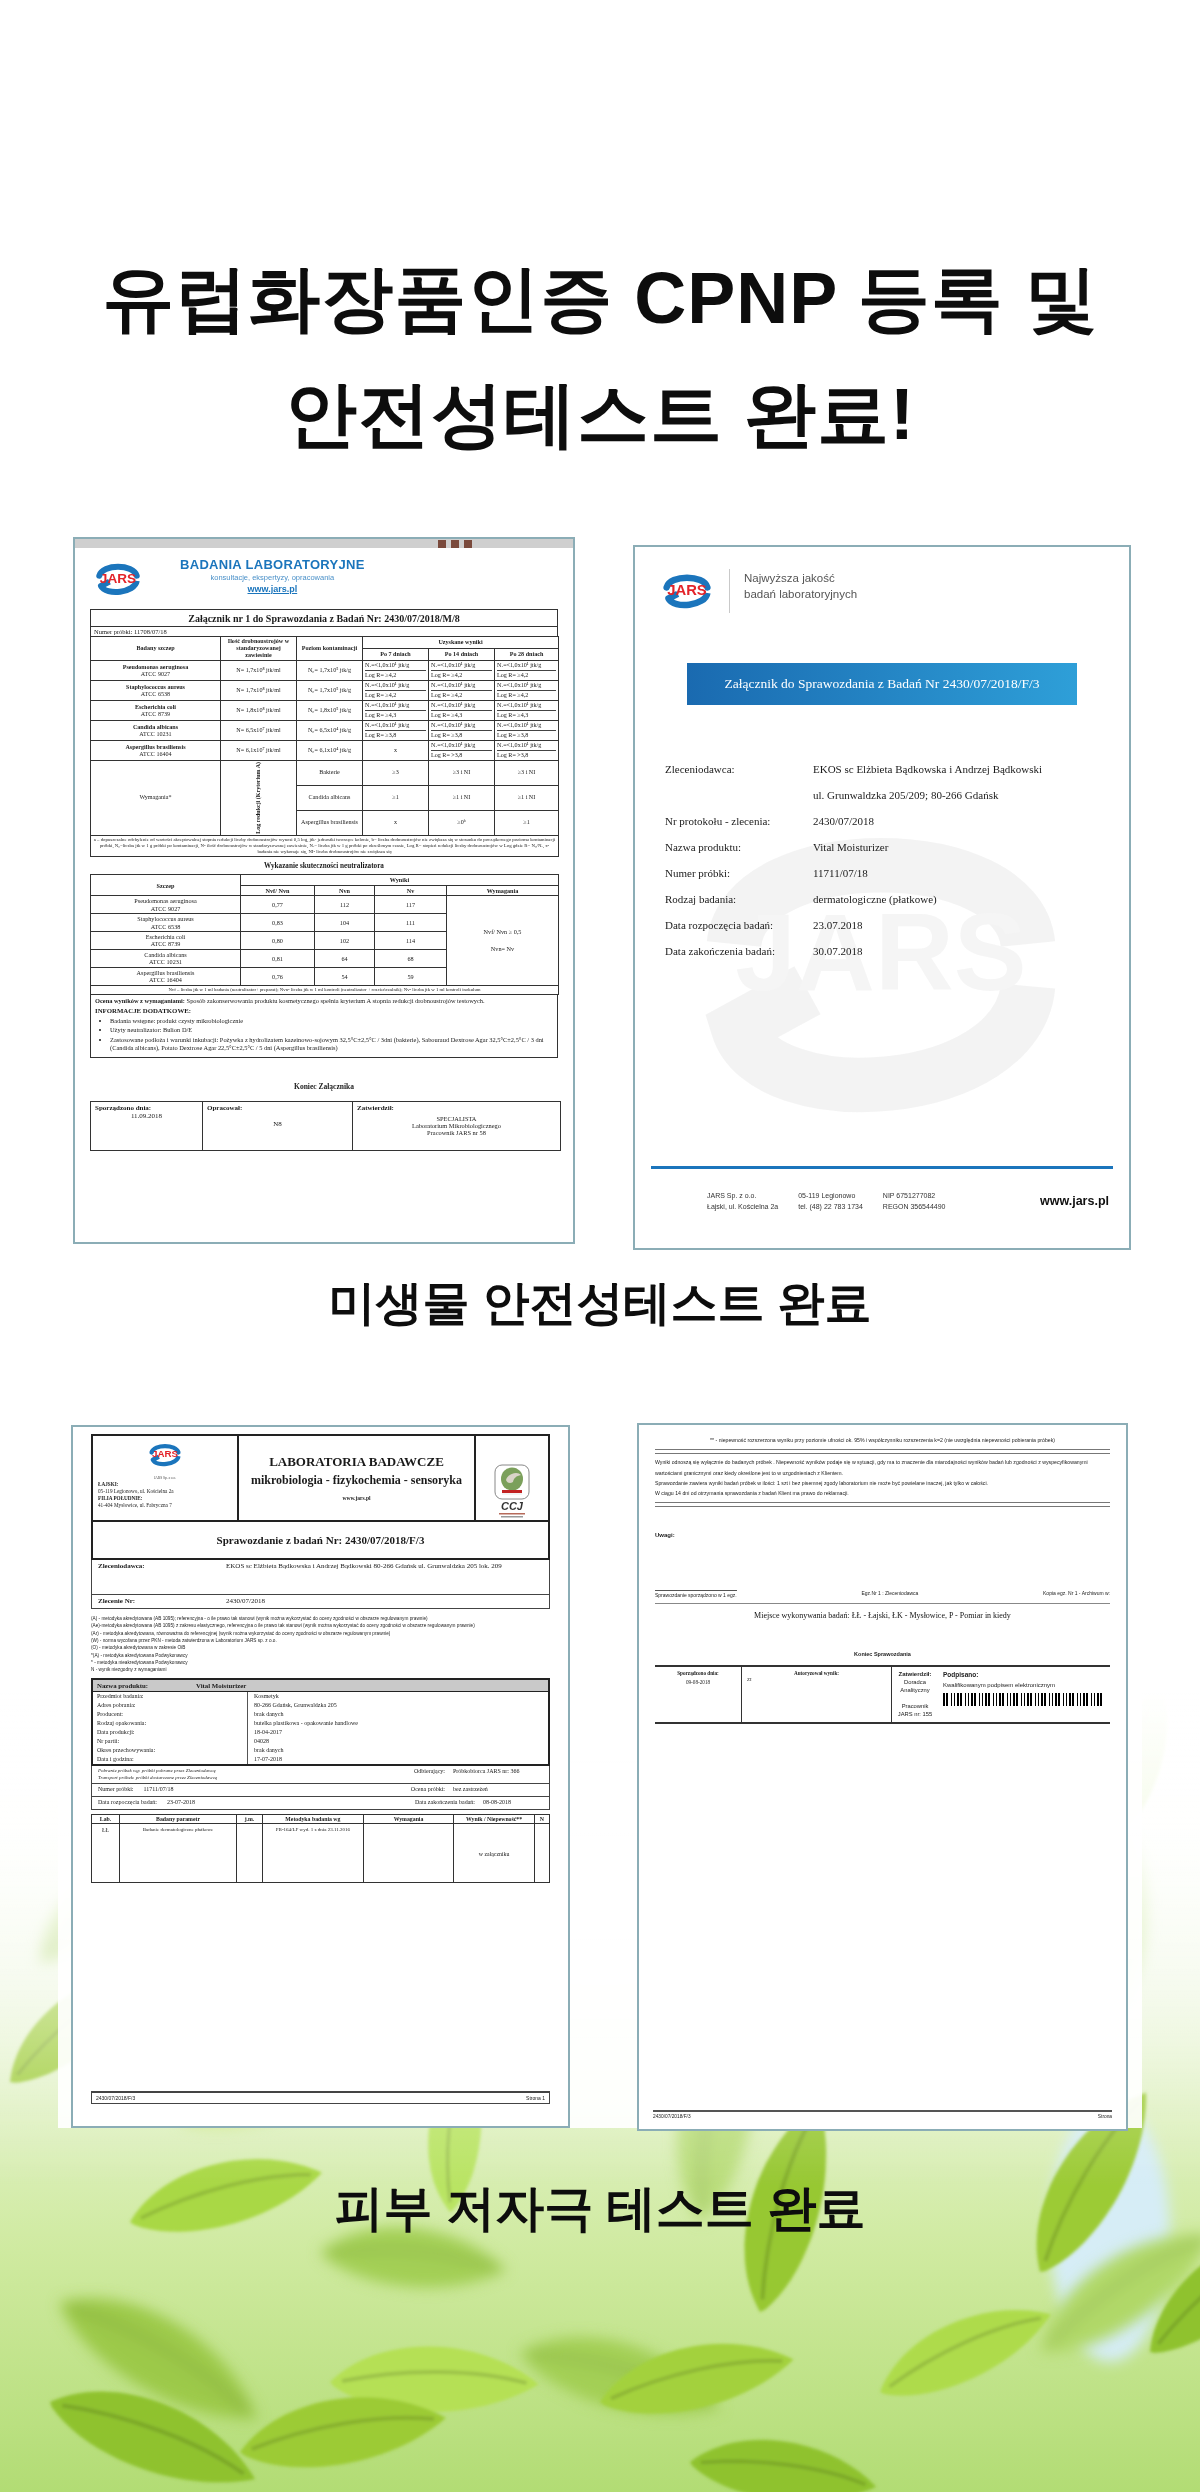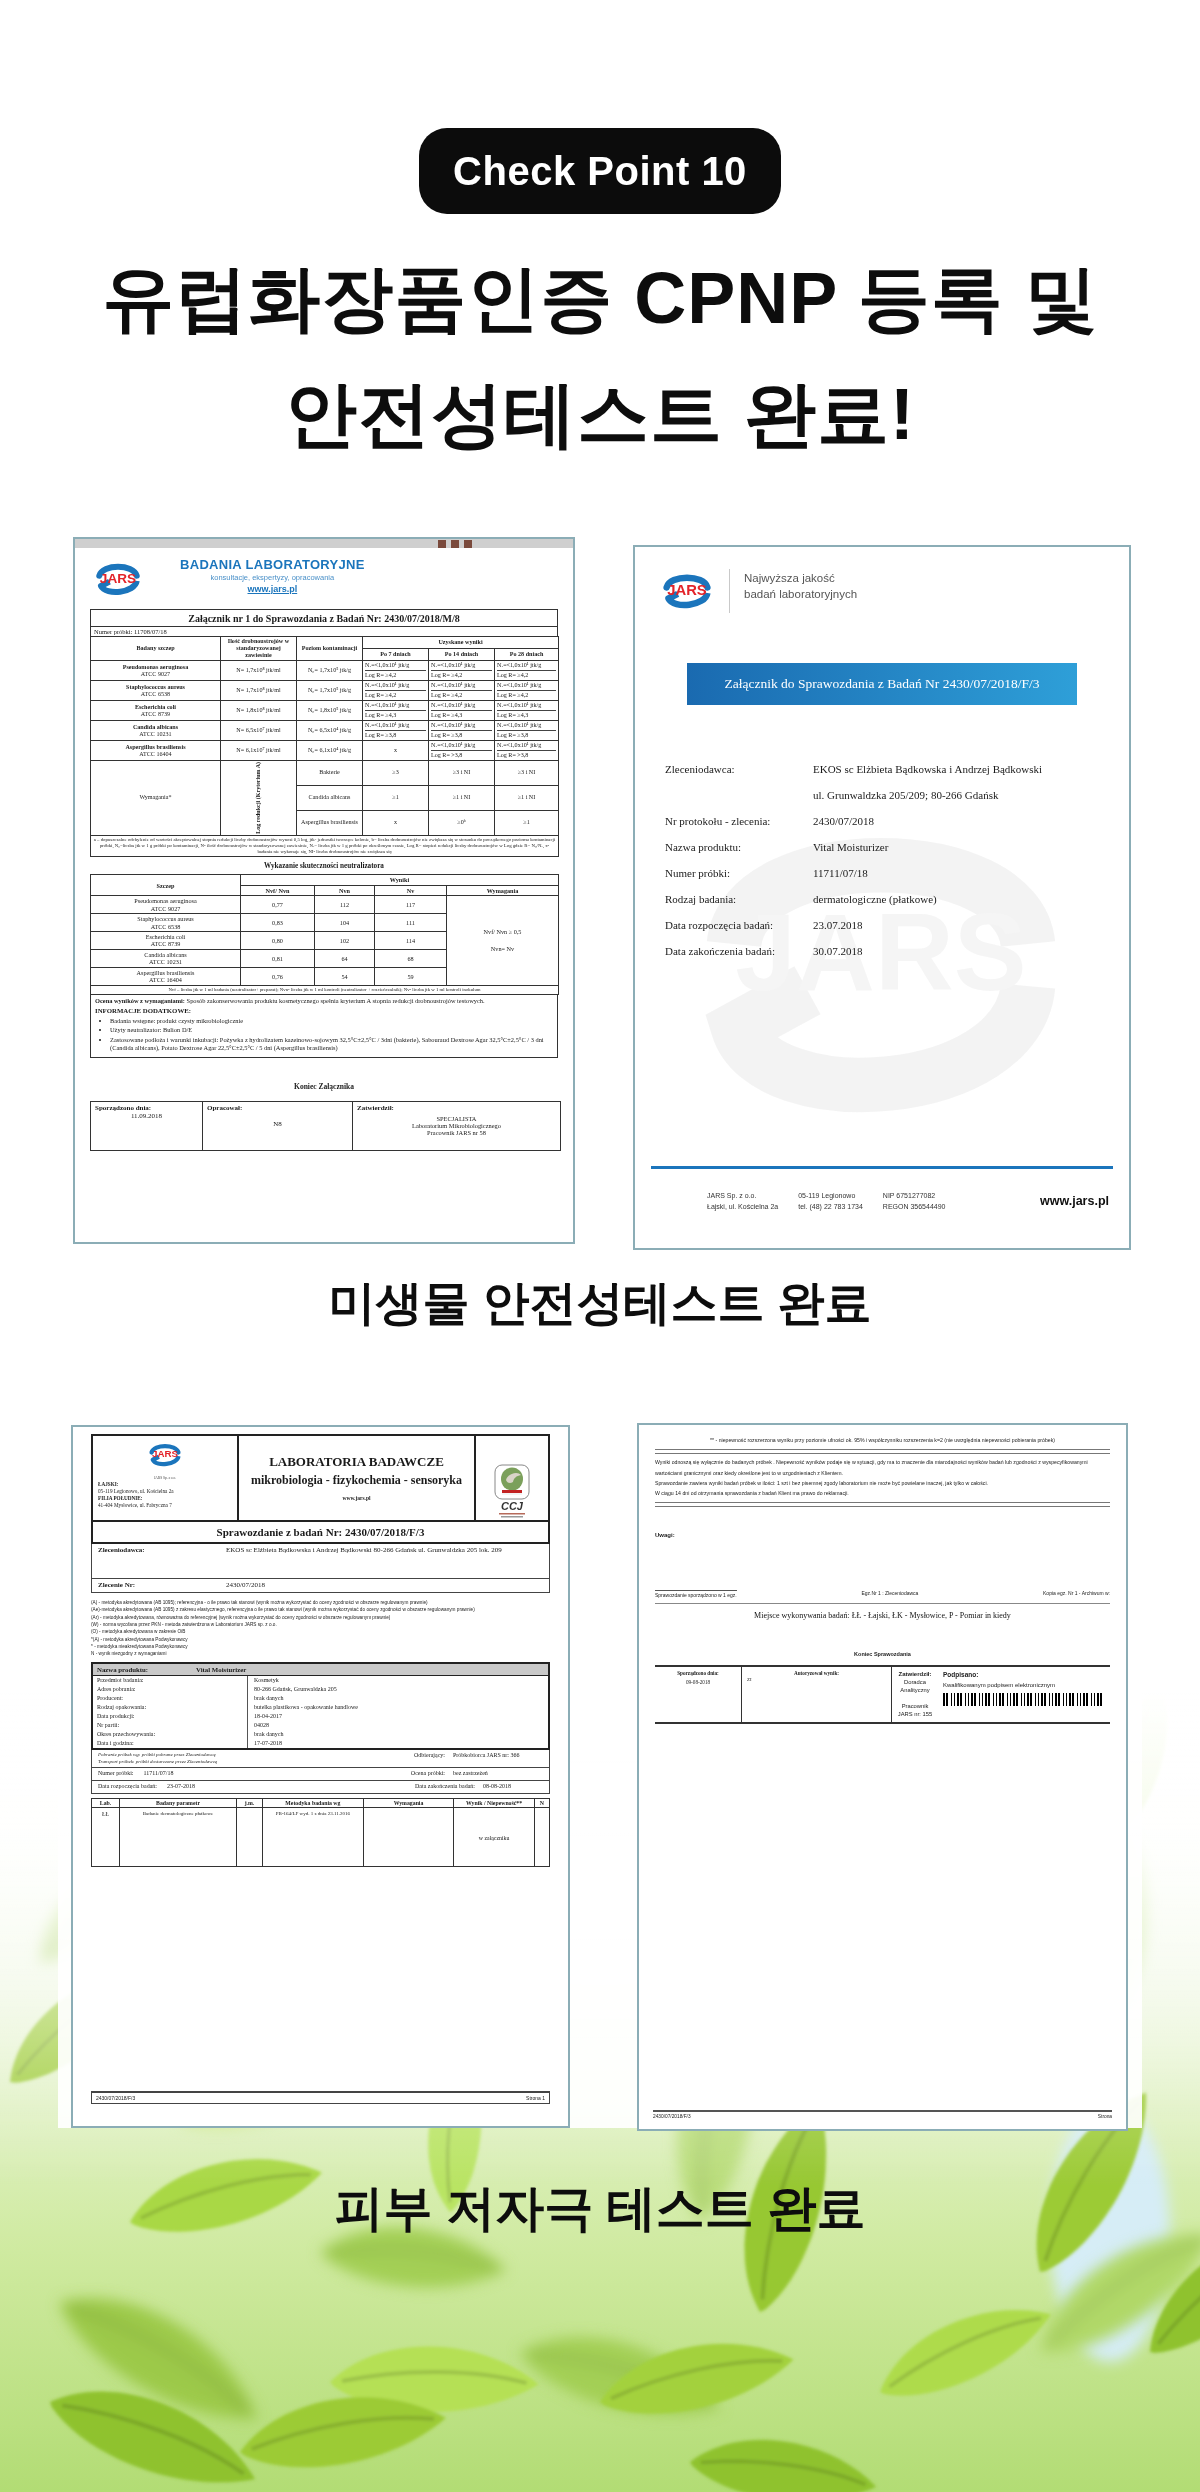--- a/index.html
+++ b/index.html
@@ -76,21 +76,21 @@
   .d3wrap{padding:7px 18px 0;position:relative}
   .d3header{border:2px solid #222;display:flex;height:88px;box-sizing:border-box}
   .d3hl{width:146px;border-right:2px solid #222;text-align:center;padding-top:3px;box-sizing:border-box}
   .d3co{font-size:3.5px;color:#444}
   .d3addr{text-align:left;padding:1px 5px;font-size:5.2px;line-height:1.35}
   .d3hc{flex:1;border-right:2px solid #222;text-align:center;padding-top:18px;box-sizing:border-box}
   .d3t1{font-size:13px;font-weight:bold}
   .d3t2{font-size:12px;font-weight:bold;margin-top:3px}
   .d3url{font-size:5.5px;font-weight:bold;margin-top:7px}
   .d3hr{width:72px;display:flex;align-items:flex-end;justify-content:center}
-  .d3title{border:2px solid #222;border-top:none;text-align:center;font-weight:bold;font-size:11px;padding:4px 0}
+  .d3title{border:2px solid #222;border-top:none;text-align:center;font-weight:bold;font-size:11px;padding:12px 0}
   .d3box{border:1px solid #444;border-top:none;display:flex;font-size:7px;padding:2px 6px;align-items:flex-start;line-height:1.3}
   .d3lbl{width:128px;font-weight:bold;flex:none}
   .d3client{height:30px}
   .d3legend{font-size:4.7px;line-height:1.55;margin:6px 0 5px;color:#222;font-family:"Liberation Sans",sans-serif}
   .d3prod{border:2px solid #222;font-size:6px}
   .d3prodhead{background:#c9c9c9;border-bottom:1px solid #222;display:flex;padding:2px 4px;font-weight:bold;font-size:6.8px}
   .d3prow{display:flex;line-height:1.5}
   .d3pl{width:150px;padding-left:4px;flex:none}
   .d3pv{flex:1;border-left:1px solid #555;padding-left:6px}
   .d3it{font-style:italic}
@@ -118,23 +118,20 @@
   .d4c4{width:172px}
   .d4bar{height:13px;margin-top:4px;background:repeating-linear-gradient(90deg,#000 0 2px,#fff 2px 3px,#000 3px 5px,#fff 5px 8px,#000 8px 9px,#fff 9px 11px,#000 11px 12px,#fff 12px 14px)}
   .d4foot{position:absolute;left:14px;right:14px;bottom:10px;border-top:2px solid #555;display:flex;
           justify-content:space-between;font-size:4.8px;padding-top:2px;font-family:"Liberation Sans",sans-serif}
 </style>
 </head>
 <body>
 
 <div class="page">
 
-  <div class="badge">
-    <span>Check Point 10</span>
-  </div>
 
   <div class="hl hl2">안전성테스트 완료!</div>
   <div class="hl hl1">유럽화장품인증 CPNP 등록 및</div>
 
   <div class="doc" style="left:73px;top:537px;width:502px;height:707px">
     <div class="d1strip">
       <i class="sq" style="left:363px"></i>
       <i class="sq" style="left:376px"></i>
       <i class="sq" style="left:389px"></i>
     </div>

